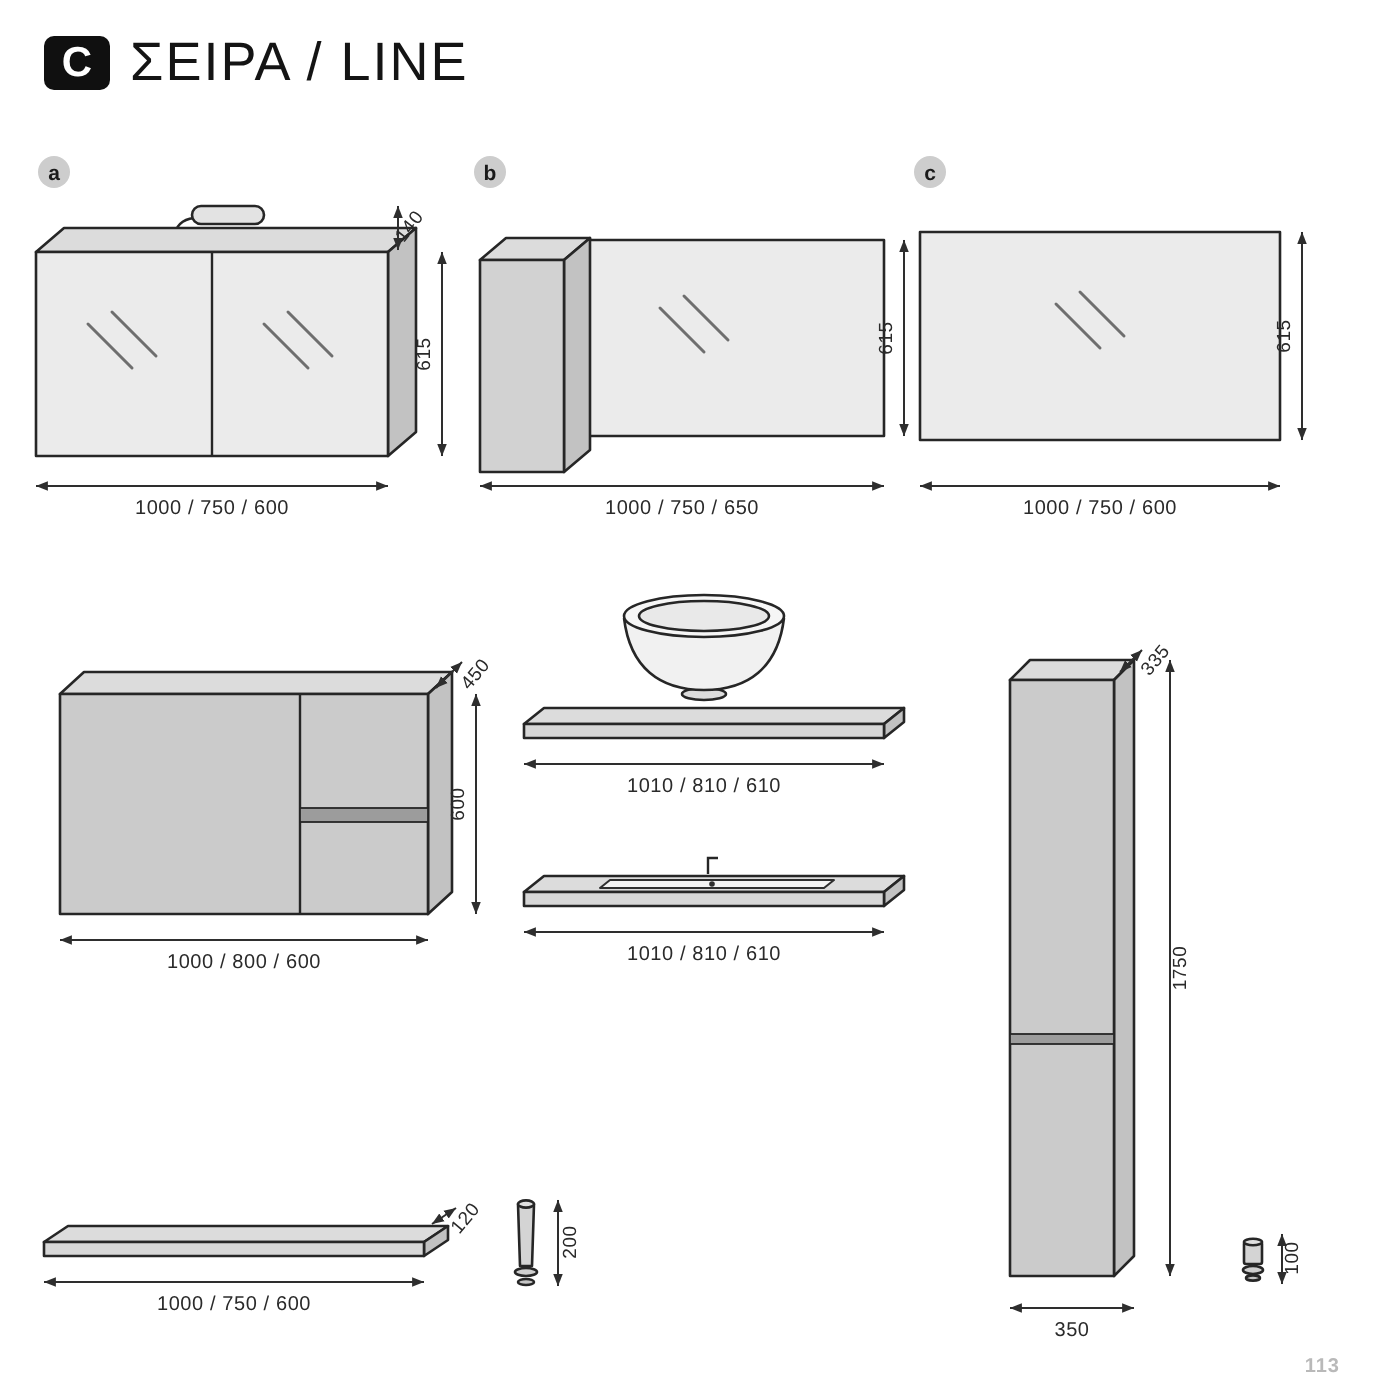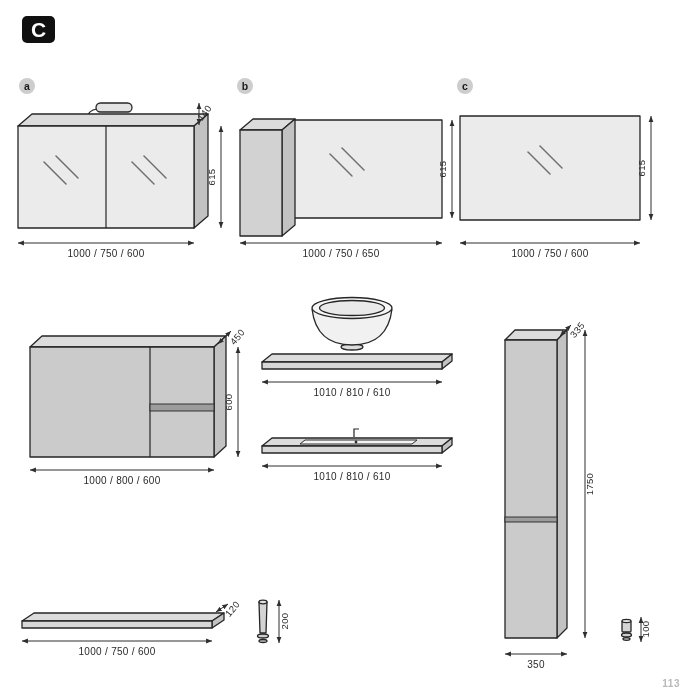--- a/index.html
+++ b/index.html
@@ -2,21 +2,21 @@
 <html><head>
 <meta charset="utf-8">
 <style>
   html,body{margin:0;padding:0;}
   body{width:700px;height:700px;background:#ffffff;position:relative;overflow:hidden;
        font-family:"Liberation Sans",sans-serif;}
   .header{position:absolute;left:22px;top:16px;display:flex;align-items:center;gap:10px;}
   .logo{width:33px;height:27px;background:#101010;border-radius:5px;display:flex;
         align-items:center;justify-content:center;color:#ffffff;font-weight:800;font-size:21px;}
   .title{font-size:27px;color:#141414;letter-spacing:1px;font-weight:400;}
-  .pagenum{position:absolute;right:20px;bottom:11px;font-size:10px;font-weight:700;
+  .pagenum{position:absolute;right:30px;bottom:11px;font-size:10px;font-weight:700;
            color:#b9b9b9;letter-spacing:.5px;}
   svg{position:absolute;left:0;top:0;}
   .face{stroke:#262626;stroke-width:1.3;stroke-linejoin:round;}
   .mirror{fill:#ebebeb;}
   .top{fill:#dcdcdc;}
   .side{fill:#c2c2c2;}
   .cab{fill:#cbcbcb;}
   .cabcol{fill:#d2d2d2;}
   .slab{fill:#d7d7d7;}
   .band{fill:#9c9c9c;stroke:#262626;stroke-width:.9;}
@@ -29,20 +29,21 @@
   .badge{fill:#cdcdcd;}
   .badge-letter{font-size:10.5px;font-weight:700;fill:#1a1a1a;}
 </style>
 </head>
 <body>
 
 <div class="header">
   <div class="logo">
     <span>C</span>
   </div>
+  <div class="title">ΣΕΙΡΑ / LINE</div>
 </div>
 
 <svg width="700" height="700" viewBox="0 0 700 700">
   <defs>
     <marker id="arw" viewBox="0 0 10 10" refX="8.5" refY="5" markerWidth="7" markerHeight="7" orient="auto-start-reverse">
       <path d="M0,1.6 L8.6,5 L0,8.4 Z" fill="#2e2e2e"></path>
     </marker>
   </defs>
 
   <g>

